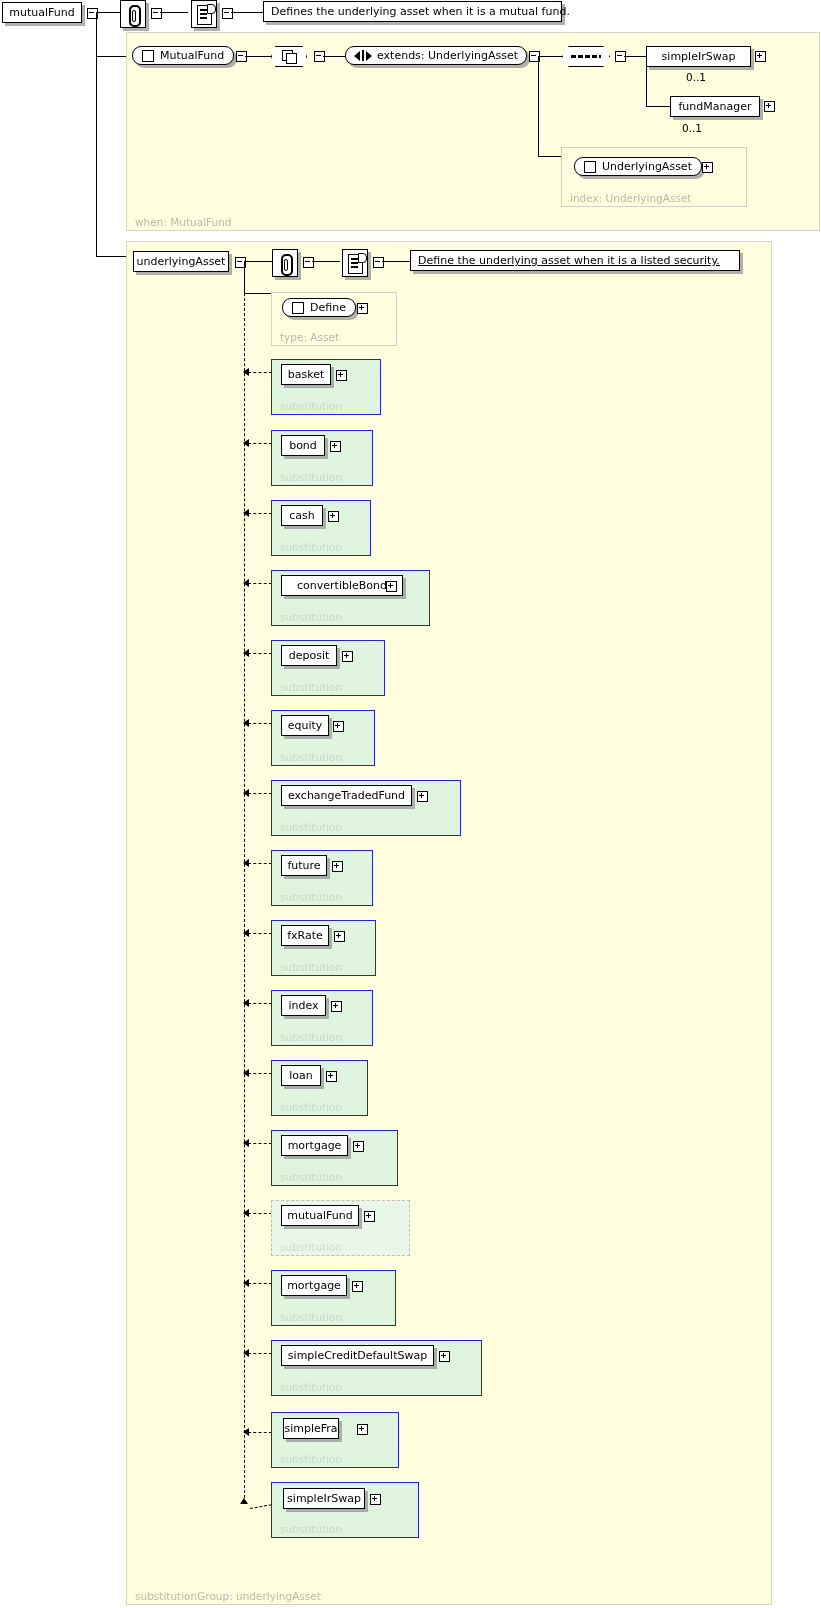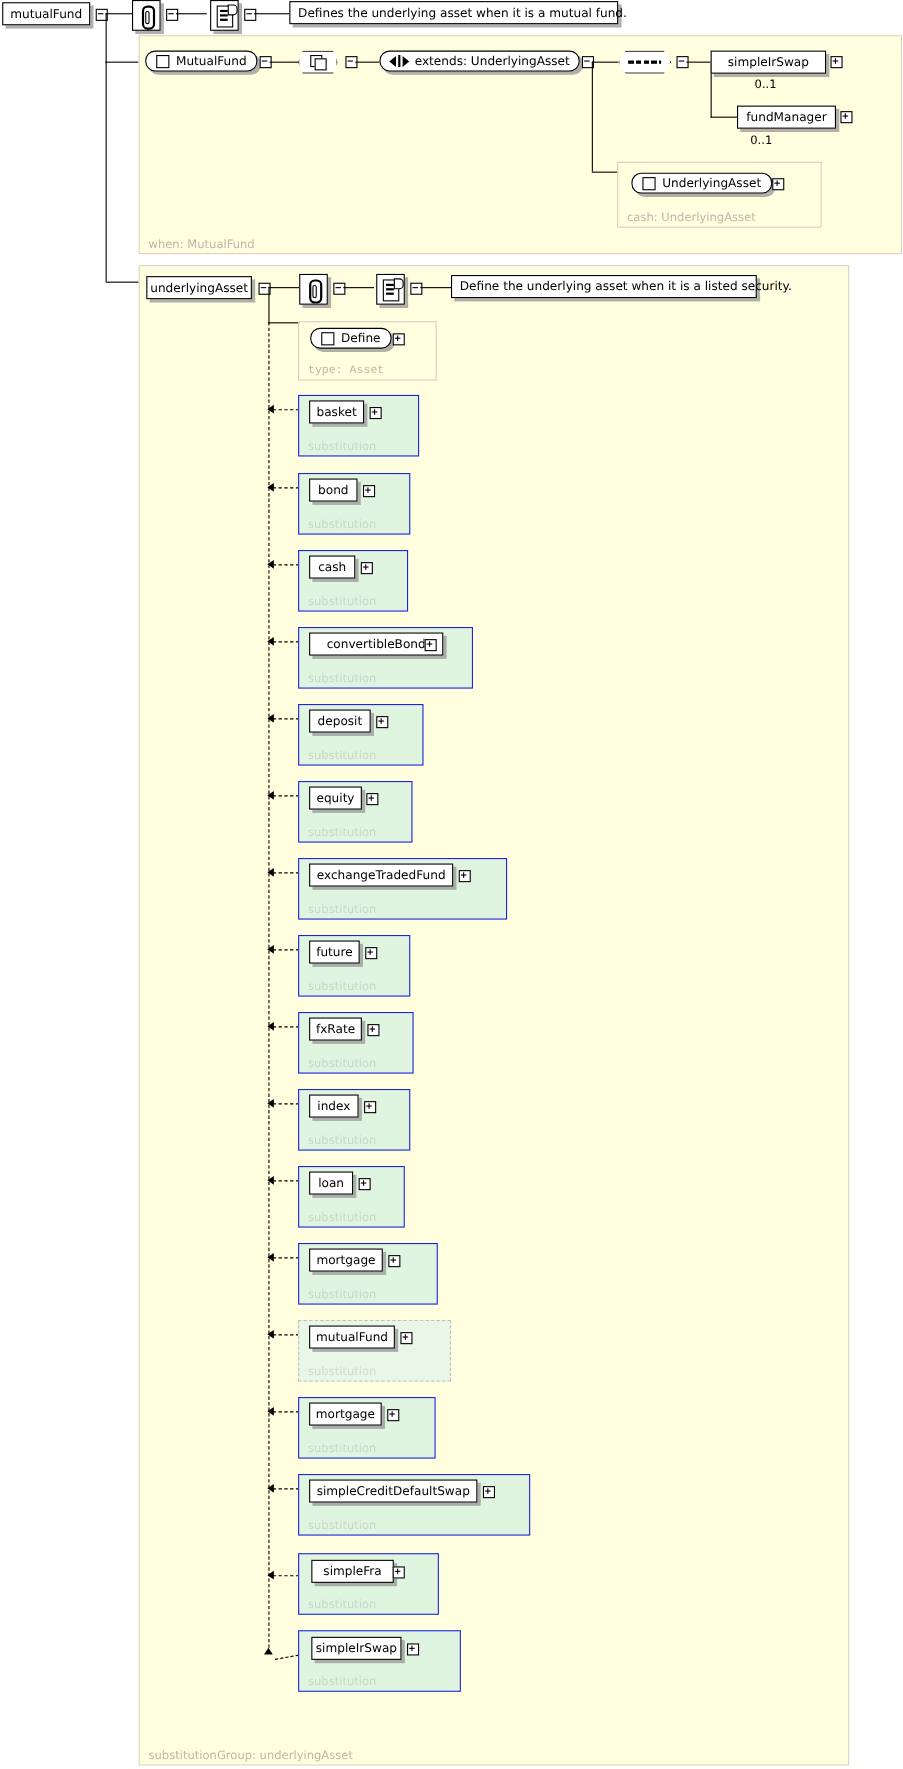--- a/index.html
+++ b/index.html
@@ -220,21 +220,21 @@
 <div class="occ" style="left:686px;top:71px;">0..1</div>
 
 <div class="node" style="left:670px;top:96px;width:90px;height:21px;">fundManager</div>
 <div class="tog plus" style="left:764px;top:101px;"></div>
 <div class="occ" style="left:682px;top:122px;">0..1</div>
 
 <div class="vl" style="left:538px;top:56px;height:100px;"></div>
 <div class="hl" style="left:538px;top:156px;width:24px;"></div>
 
 <div class="panel panel-grey" style="left:561px;top:147px;width:186px;height:60px;">
-  <span class="plabel">cash: UnderlyingAsset</span>
+  <span class="plabel">index: UnderlyingAsset</span>
 </div>
 <div class="oct" style="left:574px;top:157px;">
   <span class="sq"></span>
   <span>UnderlyingAsset</span>
 </div>
 <div class="tog plus" style="left:702px;top:162px;"></div>
 
 <div class="panel panel-yellow" style="left:126px;top:241px;width:646px;height:1364px;">
   <span class="plabel">substitutionGroup: underlyingAsset</span>
 </div>
@@ -248,26 +248,26 @@
 </div>
 <div class="tog" style="left:303px;top:257px;"></div>
 <div class="hl" style="left:312px;top:261px;width:28px;"></div>
 
 <div class="iconbox" style="left:342px;top:249px;">
   <span class="scroll"></span>
 </div>
 <div class="tog" style="left:373px;top:257px;"></div>
 <div class="hl" style="left:382px;top:261px;width:28px;"></div>
 
-<div class="node" style="left:410px;top:250px;width:278px;height:21px;justify-content:flex-start;padding-left:7px;">Define the underlying asset when it is a listed security.</div>
+<div class="node" style="left:410px;top:250px;width:330px;height:21px;justify-content:flex-start;padding-left:7px;text-decoration:underline;">Define the underlying asset when it is a listed security.</div>
 
 <div class="vl" style="left:244px;top:261px;height:33px;"></div>
 <div class="hl" style="left:244px;top:293px;width:28px;"></div>
 
-<div class="panel panel-grey" style="left:271px;top:292px;width:126px;height:54px;font-family:Liberation Mono, monospace;">
+<div class="panel panel-grey" style="left:271px;top:292px;width:126px;height:54px;">
   <span class="plabel">type: Asset</span>
 </div>
 <div class="oct" style="left:282px;top:298px;">
   <span class="sq"></span>
   <span>Define</span>
 </div>
 <div class="tog plus" style="left:357px;top:303px;"></div>
 
 <div class="vl-d" style="left:244px;top:293px;height:1210px;"></div>
 
@@ -389,21 +389,21 @@
   <span class="plabel">substitution</span>
 </div>
 <div class="node" style="left:281px;top:1345px;width:153px;height:21px;">simpleCreditDefaultSwap</div>
 <div class="tog plus" style="left:439px;top:1351px;"></div>
 
 <div class="hl-d" style="left:248px;top:1432px;width:24px;"></div>
 <div class="arrowL" style="left:243px;top:1428px;"></div>
 <div class="panel panel-sub" style="left:271px;top:1412px;width:128px;height:56px;">
   <span class="plabel">substitution</span>
 </div>
-<div class="node" style="left:283px;top:1418px;width:75px;height:21px;">simpleFra</div>
+<div class="node" style="left:283px;top:1418px;width:56px;height:21px;">simpleFra</div>
 <div class="tog plus" style="left:357px;top:1424px;"></div>
 
 <div class="arrowU" style="left:240px;top:1498px;"></div>
 <div class="hl-d" style="left:250px;top:1508px;width:22px;transform:rotate(-10deg);transform-origin:left center;"></div>
 <div class="panel panel-sub" style="left:271px;top:1482px;width:148px;height:56px;">
   <span class="plabel">substitution</span>
 </div>
 <div class="node" style="left:283px;top:1488px;width:82px;height:21px;">simpleIrSwap</div>
 <div class="tog plus" style="left:370px;top:1494px;"></div>
 

